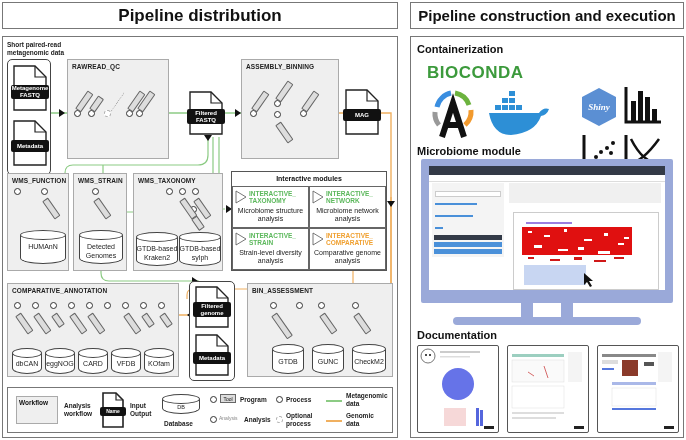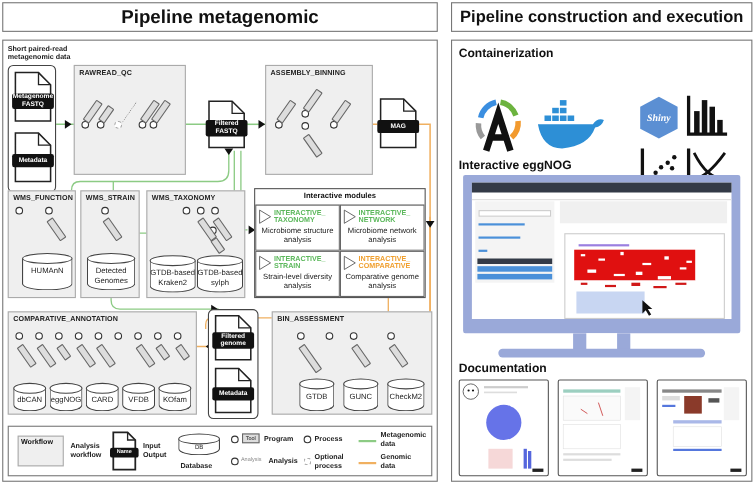--- a/index.html
+++ b/index.html
@@ -24,21 +24,21 @@
   .im-table { position:absolute; border:1px solid #555; background:#fff; box-sizing:border-box; }
   .im-cell { position:absolute; border:0.8px solid #666; box-sizing:border-box; background:#fff; }
   .im-title { position:absolute; font-size:6.5px; font-weight:bold; line-height:7px; }
   .im-desc { position:absolute; left:0; right:0; text-align:center; font-size:7px; color:#222; line-height:8px; }
   .legend-text { position:absolute; font-size:6.5px; font-weight:bold; color:#222; line-height:7.5px; }
   svg { overflow:visible; }
 </style>
 </head>
 <body>
 
-<div class="title-box" style="left:2px;top:2px;width:396px;height:27px;">Pipeline metagenomic</div>
+<div class="title-box" style="left:2px;top:2px;width:396px;height:27px;">Pipeline distribution</div>
 
 <div class="panel" style="left:2px;top:36px;width:396px;height:402px;">
 
   <svg class="abs" style="left:0;top:0;width:396px;height:402px;" width="396" height="402">
 
     <path d="M48 76 L222 76" stroke="#8ccb84" stroke-width="1.4" fill="none"></path>
     <path d="M218 76 L240 76" stroke="#8ccb84" stroke-width="1.4" fill="none"></path>
 
     <path d="M205 100 L205 118 Q205 128 195 128 L70 128 Q62 128 62 136 L62 136" stroke="#8ccb84" stroke-width="1.2" fill="none"></path>
     <path d="M210 100 L210 150 Q210 160 200 160 L170 160" stroke="#8ccb84" stroke-width="1.2" fill="none"></path>
@@ -332,20 +332,21 @@
     <div class="abs" style="left:318px;top:32px;width:16px;height:1.5px;background:#f0b060;"></div>
     <div class="legend-text" style="left:338px;top:24px;width:40px;">Genomic data</div>
   </div>
 </div>
 
 <div class="title-box" style="left:410px;top:2px;width:274px;height:27px;font-size:15px;">Pipeline construction and execution</div>
 
 <div class="panel" style="left:410px;top:36px;width:274px;height:402px;">
 
   <div class="section-h" style="left:6px;top:6px;font-size:11px;">Containerization</div>
+  <div class="abs" style="left:16px;top:26px;font-size:17px;font-weight:bold;color:#3c9a3c;letter-spacing:0.5px;">BIOCONDA</div>
 
   <svg class="abs" style="left:14px;top:48px;" width="56" height="54" viewBox="0 0 56 54">
     <path d="M12 22 A18 18 0 0 1 26 8" stroke="#3a8ee0" stroke-width="5" fill="none"></path>
     <path d="M30 8 A18 18 0 0 1 44 20" stroke="#6cb33f" stroke-width="5" fill="none"></path>
     <path d="M46 25 A18 18 0 0 1 40 40" stroke="#f29a2e" stroke-width="5" fill="none"></path>
     <path d="M10 27 A18 18 0 0 0 14 40" stroke="#999" stroke-width="5" fill="none"></path>
     <path d="M17 52 L28 18 L39 52 M21 40 L35 40" stroke="#111" stroke-width="6" fill="none"></path>
   </svg>
 
   <svg class="abs" style="left:74px;top:52px;" width="70" height="48" viewBox="0 0 70 48">
@@ -381,21 +382,21 @@
       <circle cx="26" cy="15" r="2" fill="#111"></circle>
     <circle cx="32" cy="10" r="2" fill="#111"></circle>
       <circle cx="30" cy="20" r="2" fill="#111"></circle>
   </svg>
   <svg class="abs" style="left:212px;top:96px;" width="40" height="38" viewBox="0 0 40 38">
     <path d="M3 2 L3 35 L38 35" stroke="#111" stroke-width="3" fill="none"></path>
     <path d="M8 6 Q20 30 36 30" stroke="#111" stroke-width="2.5" fill="none"></path>
     <path d="M8 30 Q20 28 36 6" stroke="#111" stroke-width="2.5" fill="none"></path>
   </svg>
 
-  <div class="section-h" style="left:6px;top:108px;font-size:11px;">Interactive eggNOG</div>
+  <div class="section-h" style="left:6px;top:108px;font-size:11px;">Microbiome module</div>
 
   <div class="abs" style="left:10px;top:122px;width:252px;height:144px;background:#9aa9d9;border-radius:2px;">
     <div class="abs" style="left:8px;top:7px;width:236px;height:124px;background:#fff;">
       <div class="abs" style="left:0;top:0;width:236px;height:9px;background:#333a47;"></div>
       <div class="abs" style="left:0;top:10px;width:236px;height:5px;border-bottom:0.6px solid #ddd;"></div>
       <div class="abs" style="left:3px;top:17px;width:72px;height:74px;background:#f4f4f4;">
         <div class="abs" style="left:3px;top:8px;width:64px;height:4px;border:0.5px solid #ccc;background:#fff;"></div>
         <div class="abs" style="left:3px;top:20px;width:42px;height:1.5px;background:#4a90d9;"></div>
         <div class="abs" style="left:3px;top:32px;width:38px;height:1.5px;background:#4a90d9;"></div>
         <div class="abs" style="left:3px;top:44px;width:8px;height:1.5px;background:#4a90d9;"></div>

